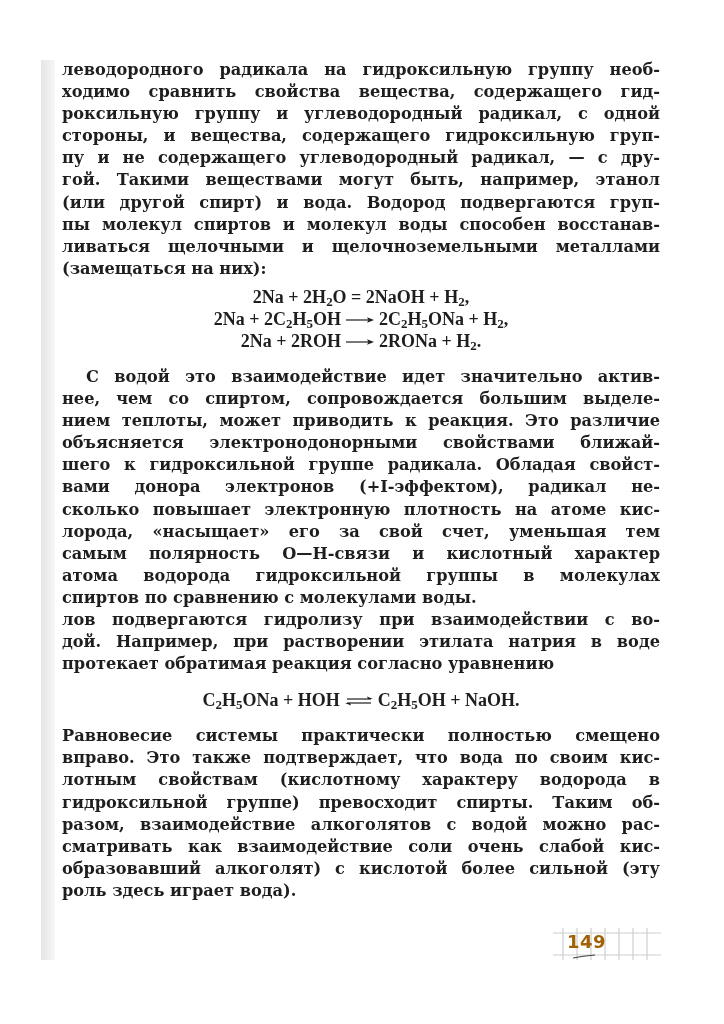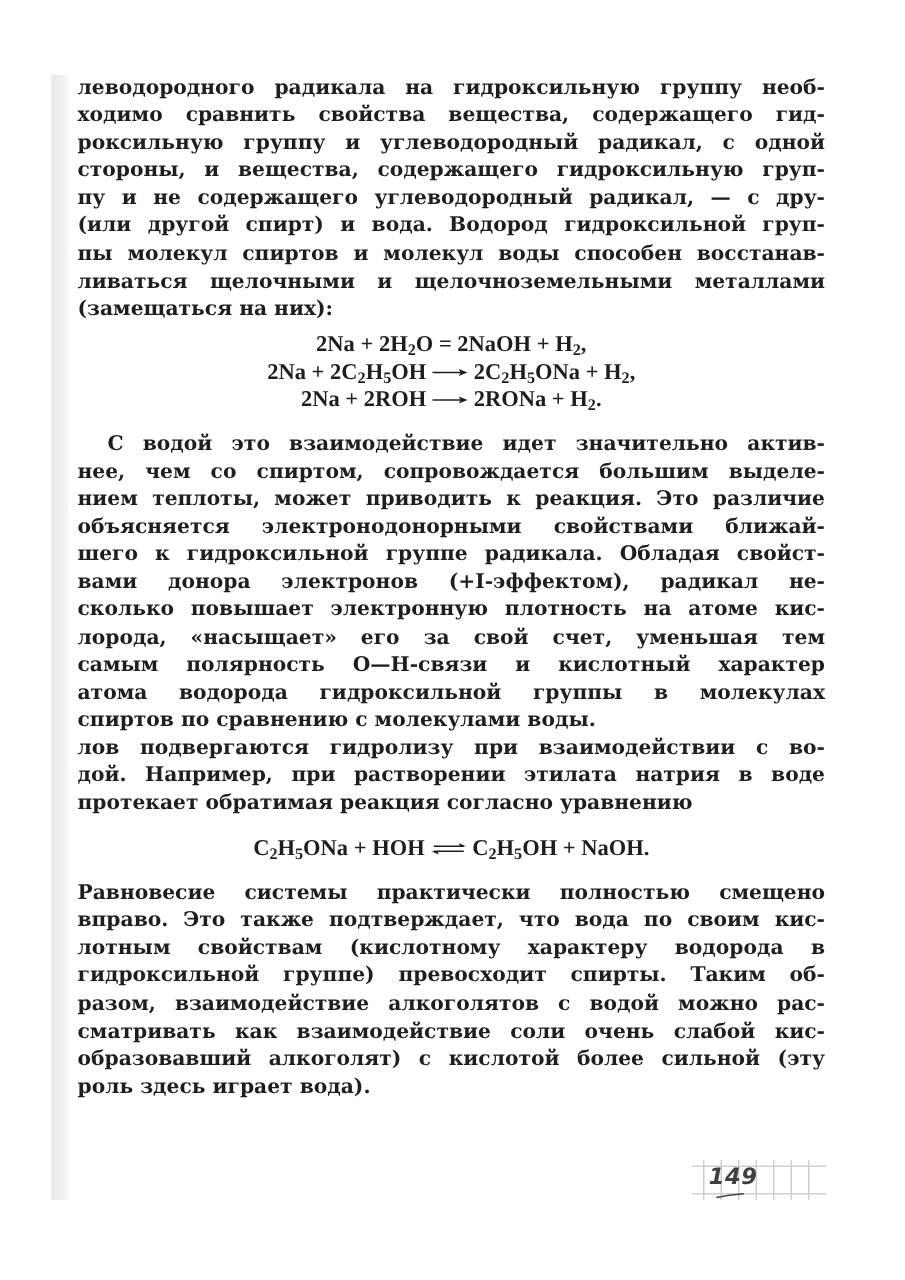--- a/index.html
+++ b/index.html
@@ -27,37 +27,38 @@
   .arrow { display: inline-block; width: 30px; height: 10px; vertical-align: middle; margin: 0 4px; position: relative; top: -1px; }
   .eq1 { margin-top: 6px; }
   .eq-gap-after { height: 14px; }
   .eq2-block { margin-top: 14px; margin-bottom: 14px; }
   .pagenum-wrap {
     position: absolute; left: 553px; top: 928px; width: 108px; height: 32px;
   }
   .pagenum-wrap svg { position: absolute; left: 0; top: 0; }
   .pagenum {
     position: absolute; left: 14px; top: 3px; font-family: "DejaVu Sans", sans-serif;
-    font-style: italic; font-weight: bold; font-size: 18px; color: #404040; letter-spacing: 0.5px;
+    font-weight: bold; font-size: 18px; color: #a16207; letter-spacing: 0.5px;
   }
 </style>
 </head>
 <body>
 
 <div class="strip"></div>
 
 <div class="page">
 
   <div>
     <span class="line">леводородного радикала на гидроксильную группу необ-</span>
     <span class="line">ходимо сравнить свойства вещества, содержащего гид-</span>
     <span class="line">роксильную группу и углеводородный радикал, с одной</span>
     <span class="line">стороны, и вещества, содержащего гидроксильную груп-</span>
     <span class="line">пу и не содержащего углеводородный радикал, — с дру-</span>
-    <span class="line">(или другой спирт) и вода. Водород гидроксильной груп-</span>
+    <span class="line">гой. Такими веществами могут быть, например, этанол</span>
+    <span class="line">(или другой спирт) и вода. Водород подвергаются груп-</span>
     <span class="line">пы молекул спиртов и молекул воды способен восстанав-</span>
     <span class="line">ливаться щелочными и щелочноземельными металлами</span>
     <span class="line last">(замещаться на них):</span>
   </div>
 
   <div class="eqblock eq1">
     <span class="eq"><span>2Na + 2H</span><sub>2</sub><span>O = 2NaOH + H</span><sub>2</sub><span>,</span></span>
     <span class="eq"><span>2Na + 2C</span><sub>2</sub><span>H</span><sub>5</sub><span>OH</span><svg class="arrow" viewBox="0 0 30 10">
           <line x1="1" y1="5" x2="24" y2="5" stroke="#1e1e1e" stroke-width="1.2"></line>
           <polygon points="29,5 22,2.2 23.5,5 22,7.8" fill="#1e1e1e"></polygon>

